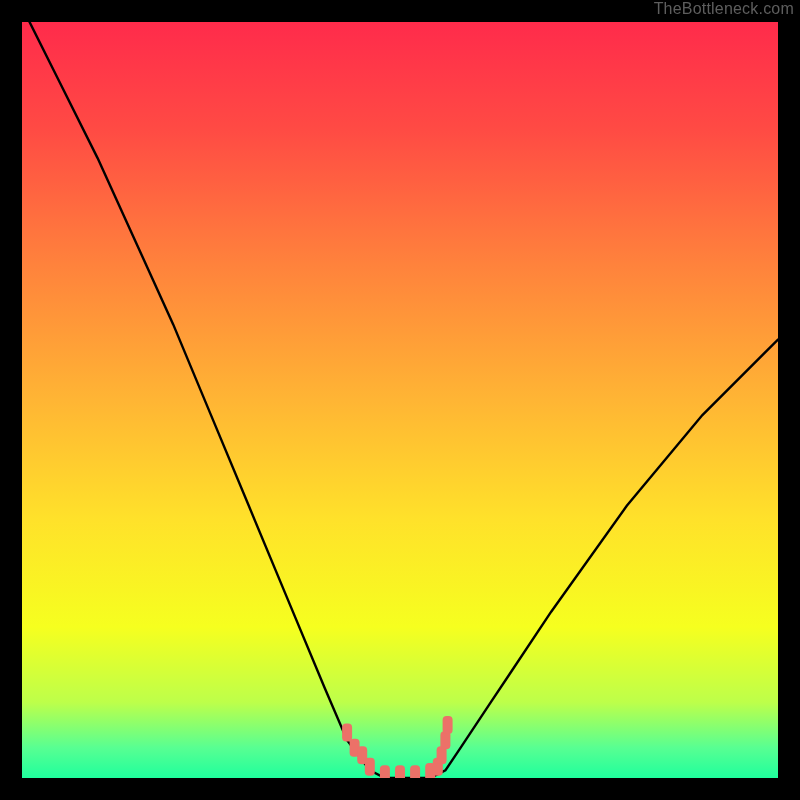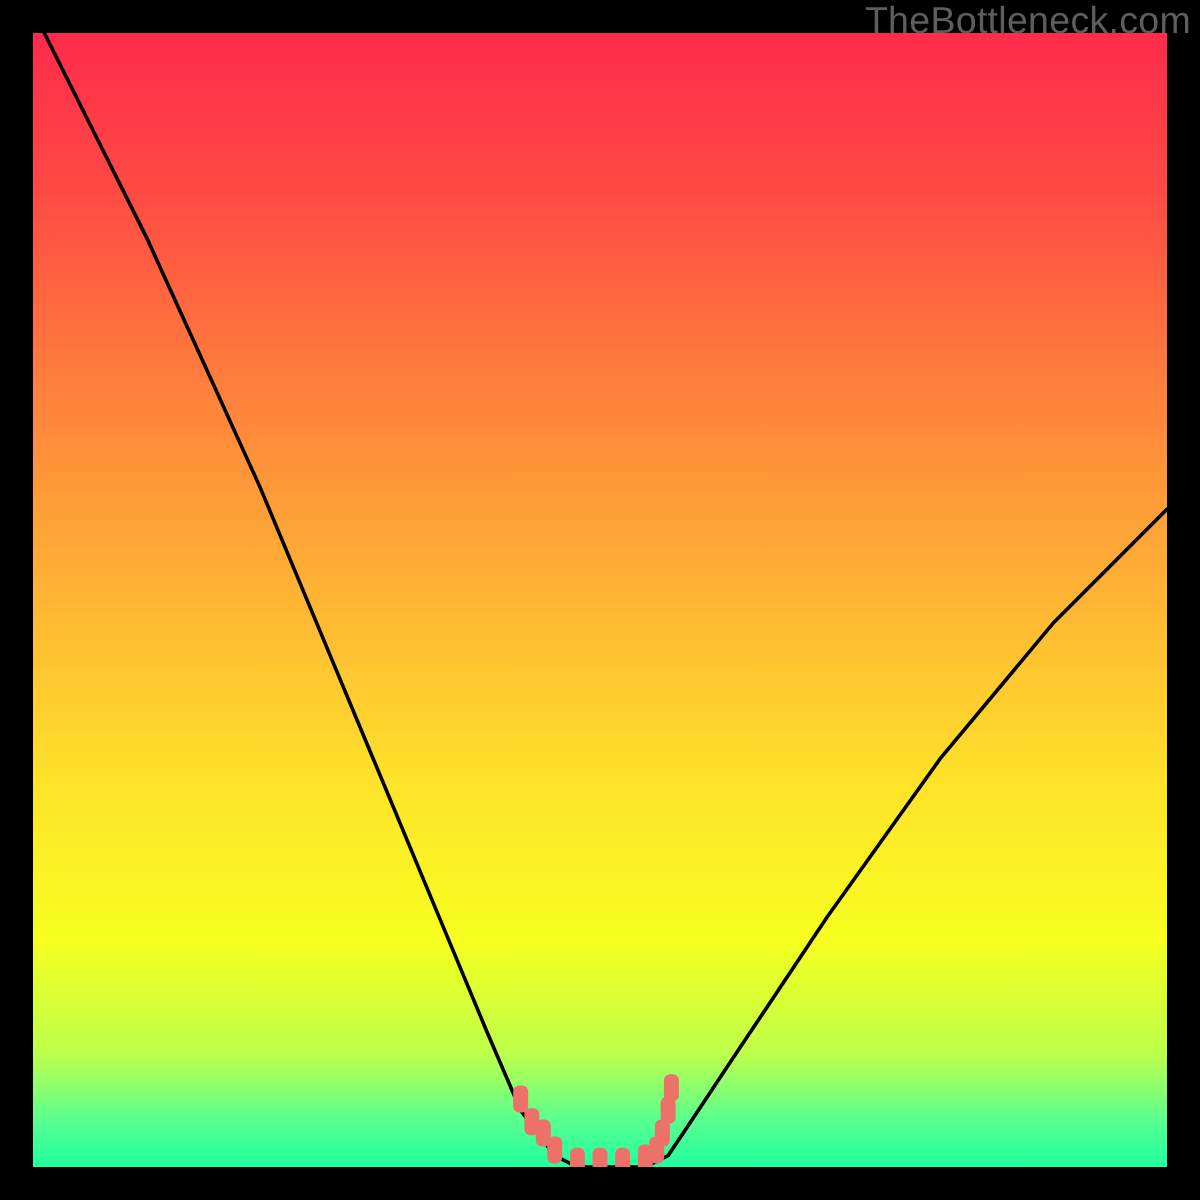--- a/index.html
+++ b/index.html
@@ -20,21 +20,21 @@
     overflow: hidden;
   }
   .bg-gradient {
     position: absolute;
     left: 0; top: 0; right: 0; bottom: 0;
   }
   .watermark {
     position: absolute;
     top: 0px;
     right: 6px;
-    font-size: 25px;
+    font-size: 16px;
     font-weight: 500;
     color: #5e5e5e;
     letter-spacing: 0.2px;
   }
   svg.curve {
     position: absolute;
     left: 0; top: 0;
     width: 756px;
     height: 756px;
     overflow: visible;

